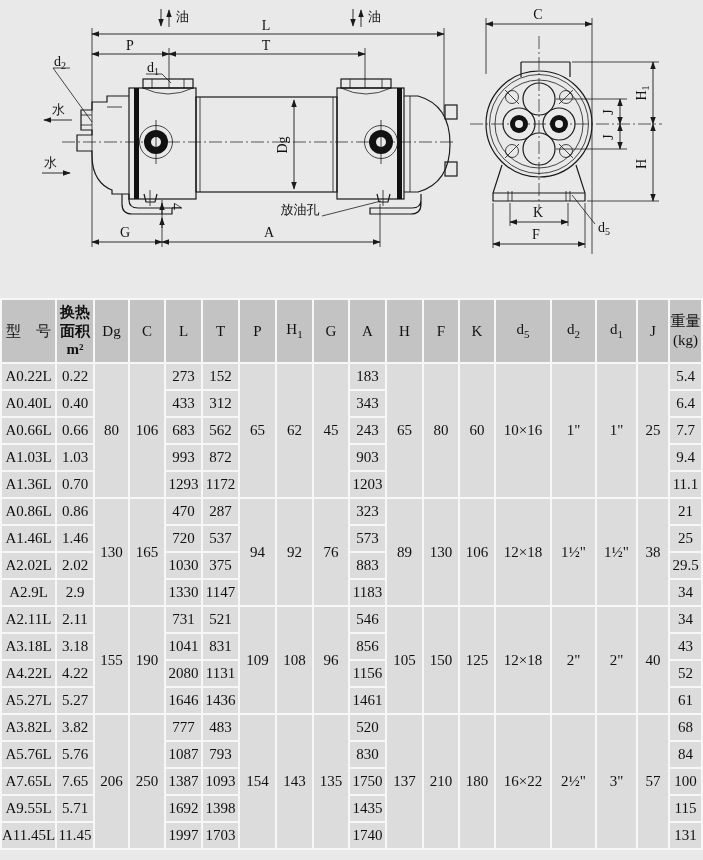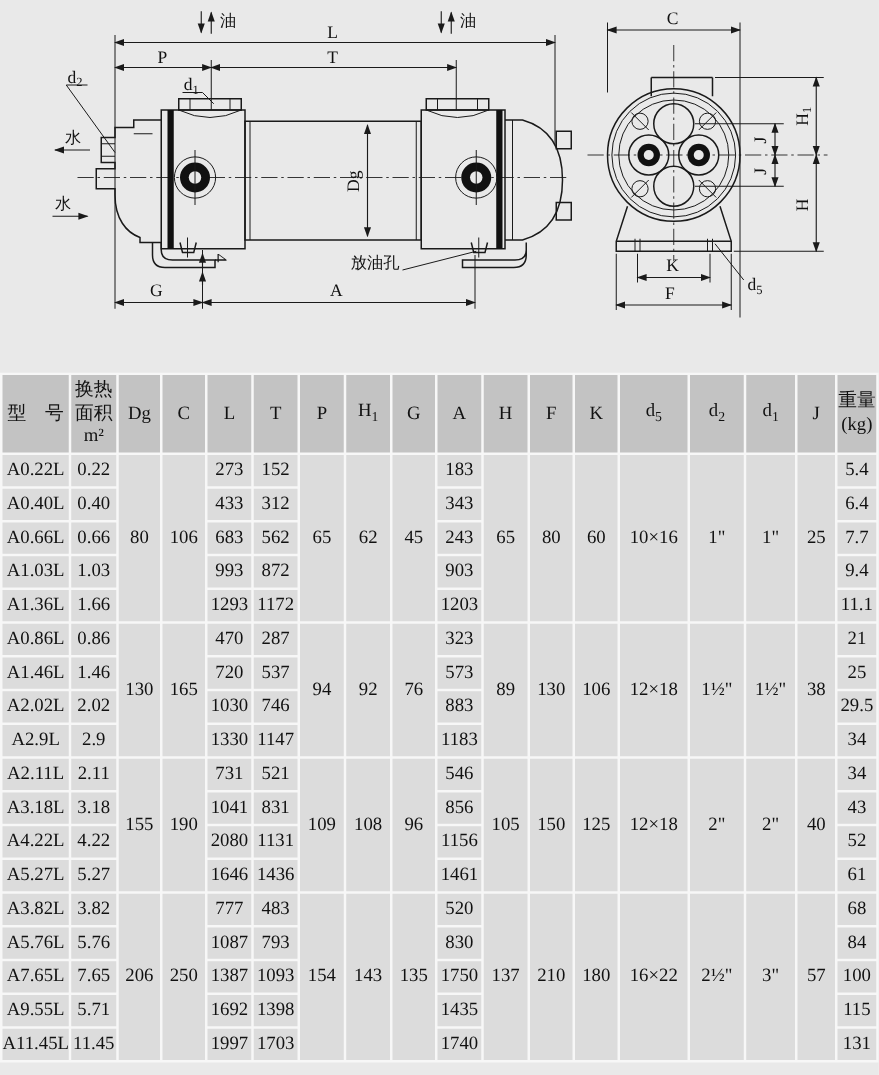--- a/index.html
+++ b/index.html
@@ -38,21 +38,21 @@
     font-size:15px;
   }
   table.spec td{
     background:#dcdcdc;text-align:center;vertical-align:middle;
     height:25px;padding:0;overflow:hidden;white-space:nowrap;
   }
   table.spec thead td{
     background:#c3c3c3;height:62px;white-space:normal;line-height:1.25;
   }
   td.model{text-align:left;padding-left:7px;}
-  td.areaHead{white-space:normal;}
+  td.areaHead{white-space:normal;font-weight:bold;}
   sub{font-size:11px;}
 </style>
 </head>
 <body>
 
 <div class="sheet">
 
   <div class="drawing-area">
 
     <svg id="side-view" width="455" height="258" viewBox="0 0 455 258">
@@ -386,21 +386,21 @@
       <tr>
         <td class="model">A1.03L</td>
         <td>1.03</td>
         <td>993</td>
         <td>872</td>
         <td>903</td>
         <td>9.4</td>
       </tr>
       <tr>
         <td class="model">A1.36L</td>
-        <td>1.66</td>
+        <td>0.70</td>
         <td>1293</td>
         <td>1172</td>
         <td>1203</td>
         <td>11.1</td>
       </tr>
 
       <tr>
         <td class="model">A0.86L</td>
         <td>0.86</td>
         <td rowspan="4">130</td>
@@ -425,21 +425,21 @@
         <td>1.46</td>
         <td>720</td>
         <td>537</td>
         <td>573</td>
         <td>25</td>
       </tr>
       <tr>
         <td class="model">A2.02L</td>
         <td>2.02</td>
         <td>1030</td>
-        <td>746</td>
+        <td>375</td>
         <td>883</td>
         <td>29.5</td>
       </tr>
       <tr>
         <td class="model">A2.9L</td>
         <td>2.9</td>
         <td>1330</td>
         <td>1147</td>
         <td>1183</td>
         <td>34</td>

